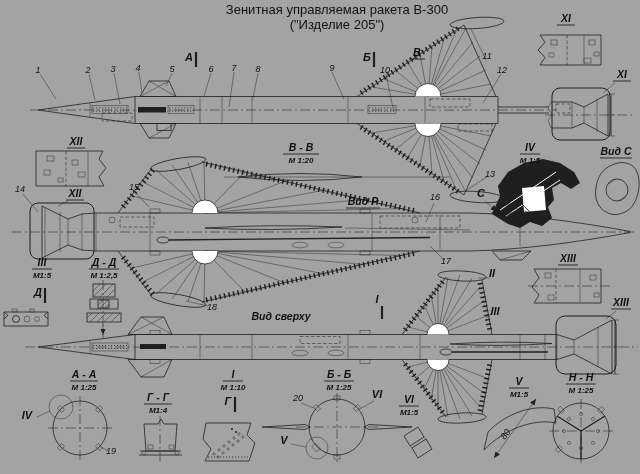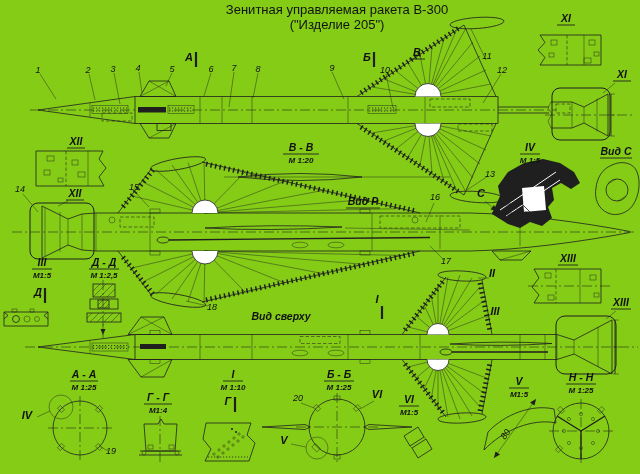--- a/index.html
+++ b/index.html
@@ -1,16 +1,16 @@
 <!DOCTYPE html>
 <html><head>
 <meta charset="utf-8">
 <style>
   html,body{margin:0;padding:0;background:#ffffff;}
-  #canvas{position:relative;width:640px;height:474px;background:#84cc16;overflow:hidden;
+  #canvas{position:relative;width:640px;height:474px;background:#a3a3a3;overflow:hidden;
           font-family:"Liberation Sans",sans-serif;}
   svg{position:absolute;left:0;top:0;}
   
   .s  {fill:none;stroke:#1f1f1f;stroke-width:.8;}
   .t5 {fill:none;stroke:#1f1f1f;stroke-width:.45;}
   .t12{fill:none;stroke:#1f1f1f;stroke-width:1.3;}
   .cl {fill:none;stroke:#1f1f1f;stroke-width:.55;stroke-dasharray:10 3 2 3;}
   .dsh{fill:none;stroke:#1f1f1f;stroke-width:.55;stroke-dasharray:3.5 2;}
   .dot{fill:none;stroke:#1f1f1f;stroke-width:.8;stroke-dasharray:1.2 1.8;}
   .lad{fill:none;stroke:#1f1f1f;stroke-width:5;stroke-dasharray:1.5 3.1;}

